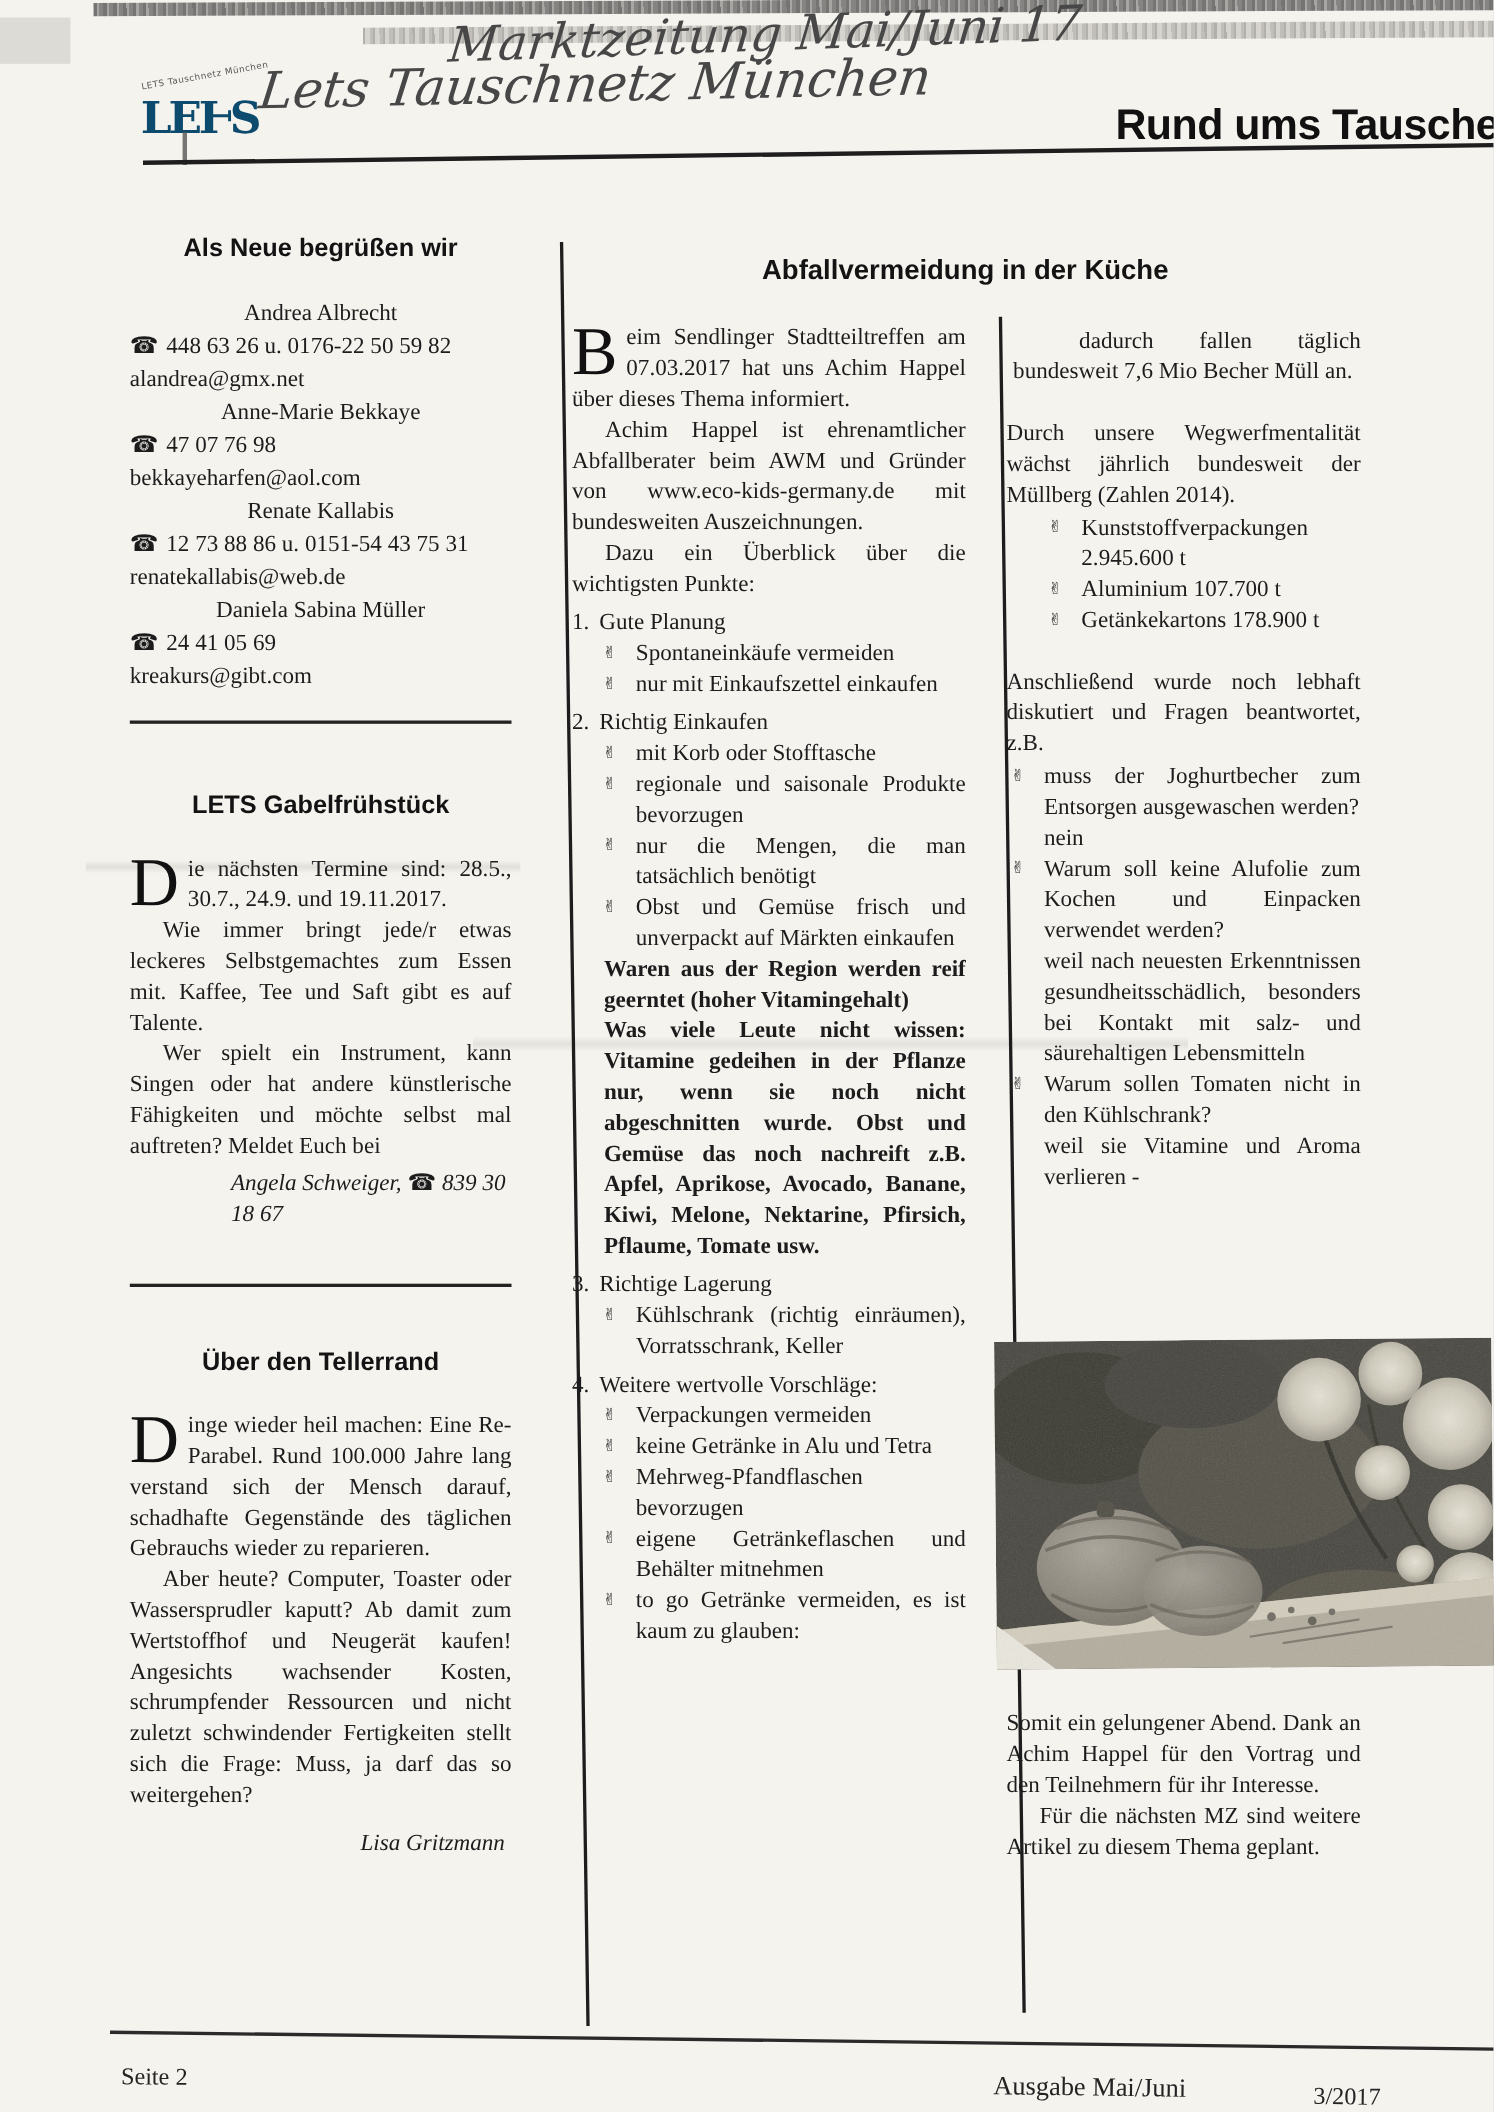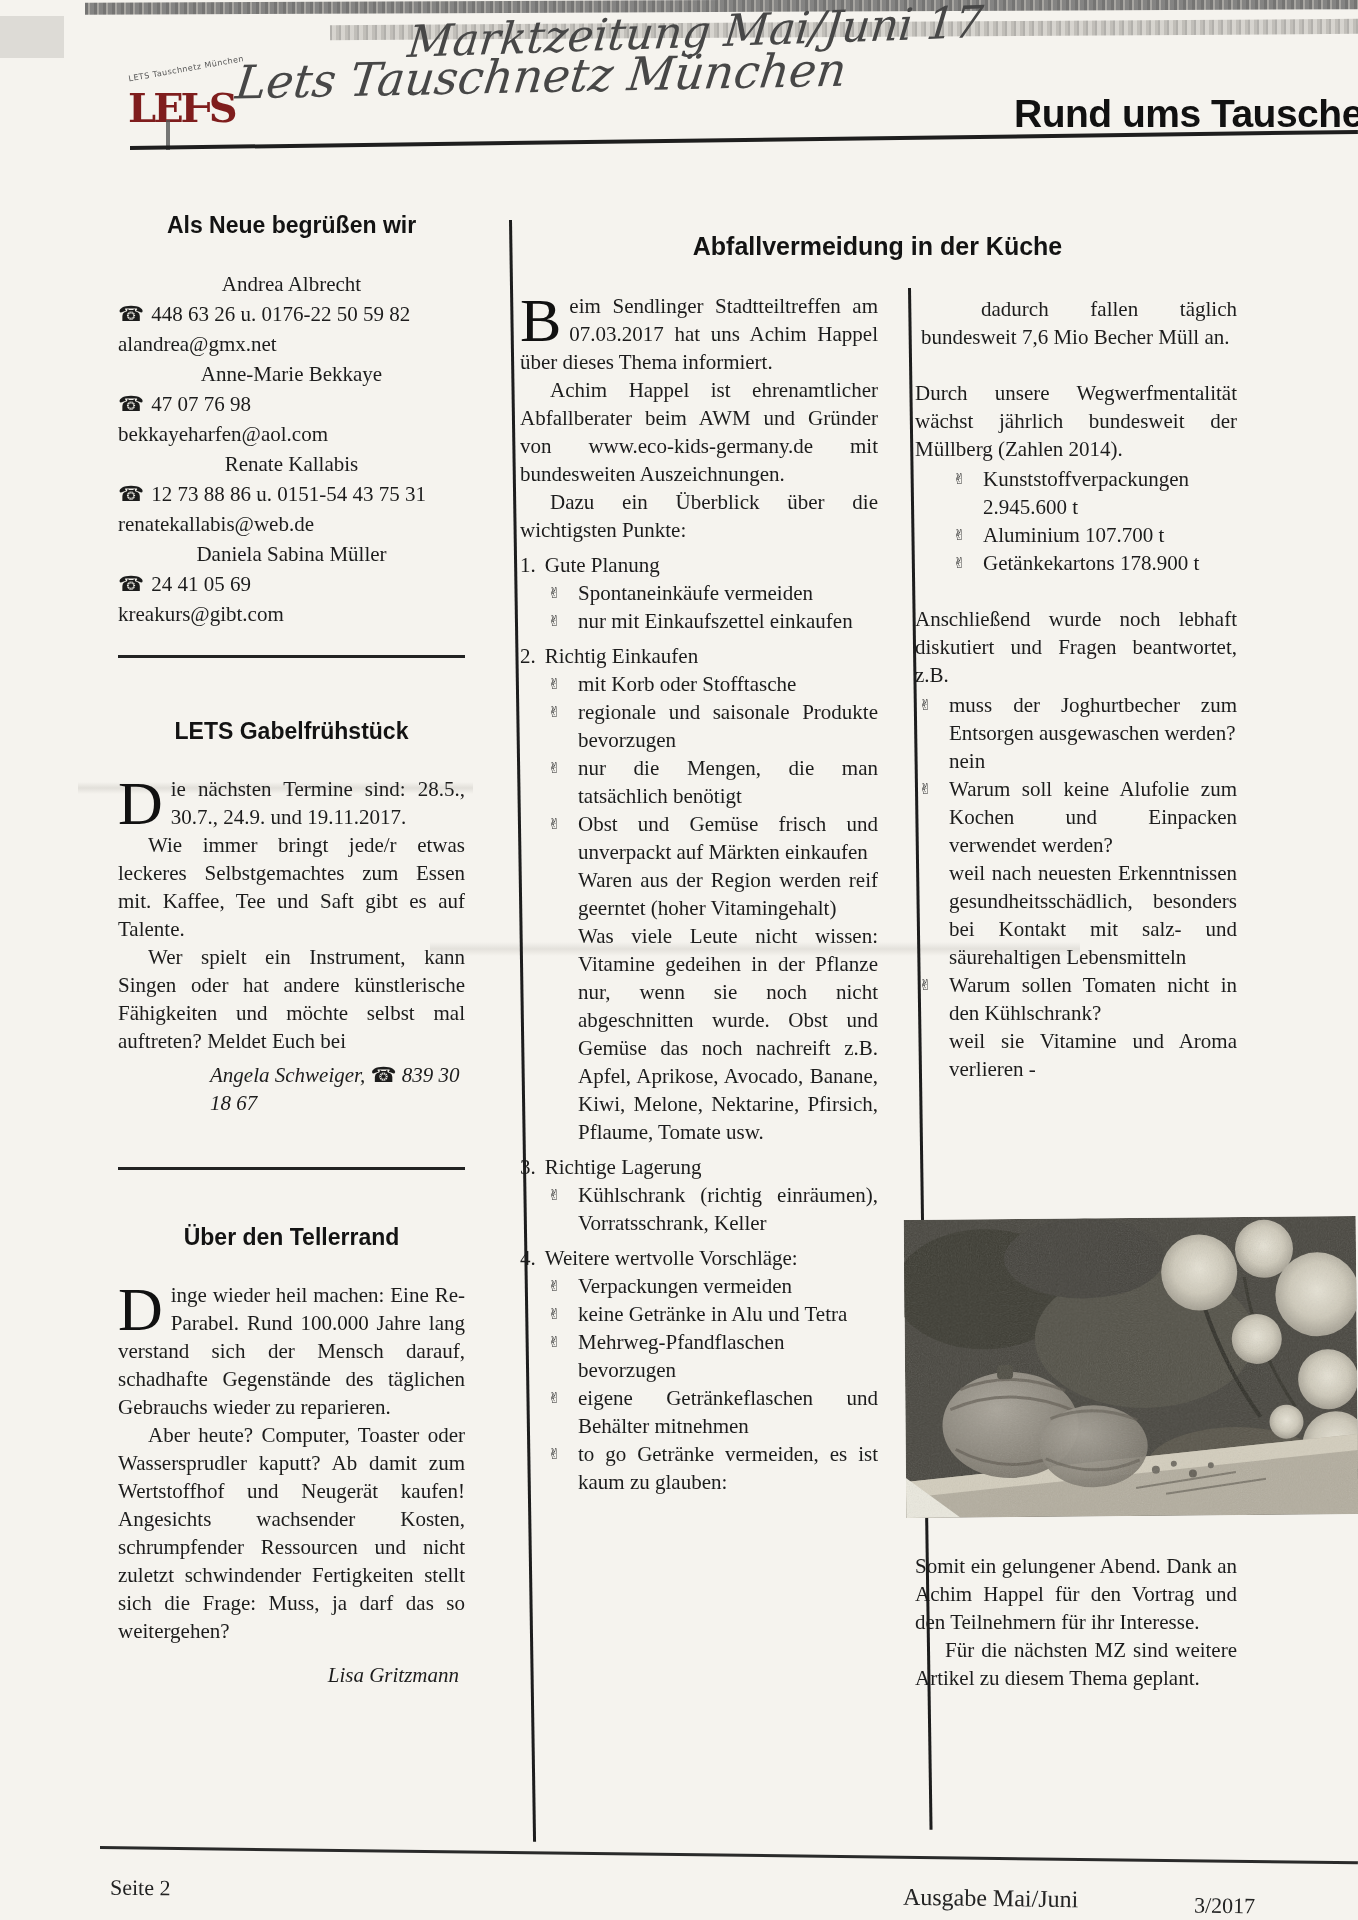--- a/index.html
+++ b/index.html
@@ -19,21 +19,21 @@
   .corner-smudge { position:absolute; left:0; top:16px; width:64px; height:42px; background:#c9c7c2; opacity:.55; }
   .crease1 { position:absolute; left:78px; top:782px; width:395px; height:12px;
     background:linear-gradient(180deg,rgba(0,0,0,0),rgba(110,105,95,.14),rgba(0,0,0,0)); }
   .crease2 { position:absolute; left:430px; top:942px; width:650px; height:14px;
     background:linear-gradient(180deg,rgba(0,0,0,0),rgba(110,105,95,.13),rgba(0,0,0,0)); }
   
   .logo { position:absolute; left:128px; top:58px; width:86px; height:86px; color:#2a2a2a; }
   .logo-arc { font-family:"DejaVu Sans",sans-serif; font-size:8px; letter-spacing:.5px;
     transform:rotate(-10deg); white-space:nowrap; color:#555; }
   .logo-main { font-family:"DejaVu Serif",serif; font-weight:bold; font-size:40px; line-height:40px;
-    letter-spacing:-3px; color:#7f1d1d; margin-top:2px; }
+    letter-spacing:-3px; color:#0c4a6e; margin-top:2px; }
   .logo-stem { position:absolute; left:38px; top:62px; width:4px; height:30px; background:#555; opacity:.8; }
   .hand { position:absolute; font-family:"DejaVu Serif",serif; font-style:italic; color:#474747;
     white-space:nowrap; }
   .hand1 { left:408px; top:18px; font-size:44px; transform:rotate(-2deg) skewX(-8deg); }
   .hand2 { left:236px; top:62px; font-size:46px; transform:rotate(-1.2deg) skewX(-8deg); }
   .masthead { position:absolute; left:1014px; top:100px; font-family:"Liberation Sans",sans-serif;
     font-weight:700; font-size:39px; letter-spacing:-.5px; color:#111; white-space:nowrap; }
   .header-rule { position:absolute; left:130px; top:146px; width:1228px; height:4px; background:#1e1e1e;
     transform:rotate(-.75deg); transform-origin:left center; }
   
@@ -67,21 +67,21 @@
   .rule1 { margin:26px 0 60px; }
   .rule2 { margin:50px 0 54px; }
   
   .num-item { margin-top:7px; }
   .pnum { }
   .ptitle { margin-left:9px; }
   .bul { display:flex; padding-left:28px; }
   .bl { flex:0 0 30px; font-family:"DejaVu Sans",sans-serif; font-size:15px; line-height:28px;
     color:#222; }
   .bt { flex:1; }
-  .note { margin-left:58px; }
+  .note { margin-left:29px;font-weight:bold; }
   .list-start { }
   .cont-ind { padding-left:6px; text-indent:60px; }
   .stats { margin-top:2px; }
   .stat { padding-left:38px; }
   .qa-block { margin-top:2px; }
   .qa-item { display:flex; padding-left:4px; }
   .qa-item .bl { flex:0 0 30px; }
   
   .photo { position:absolute; left:905px; top:1218px; width:452px; height:298px;
     transform:rotate(-.5deg); }

